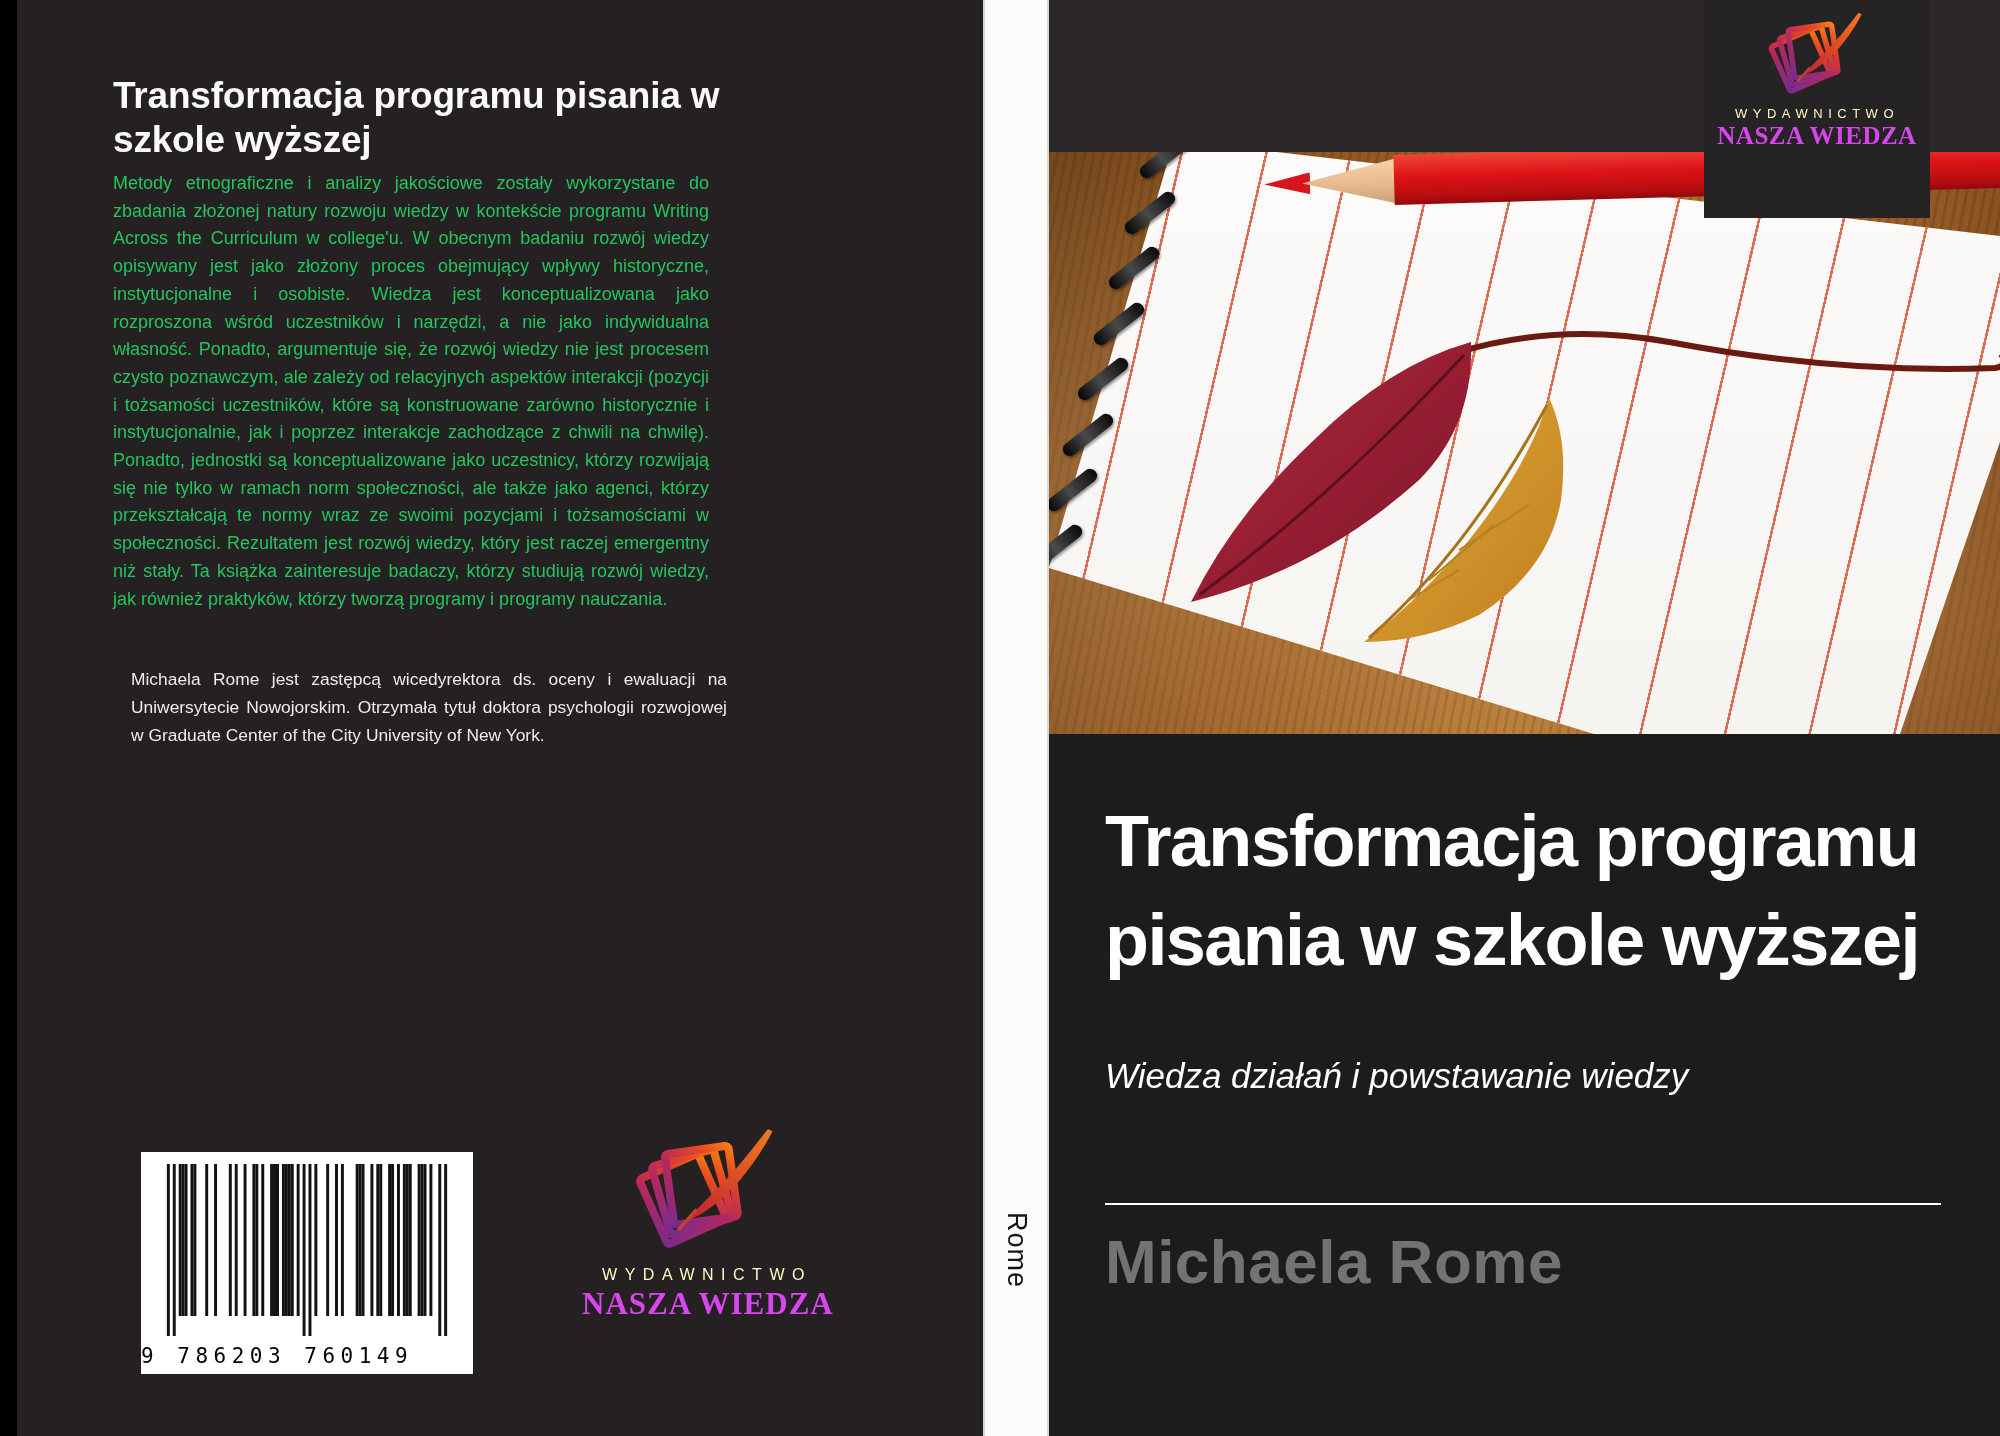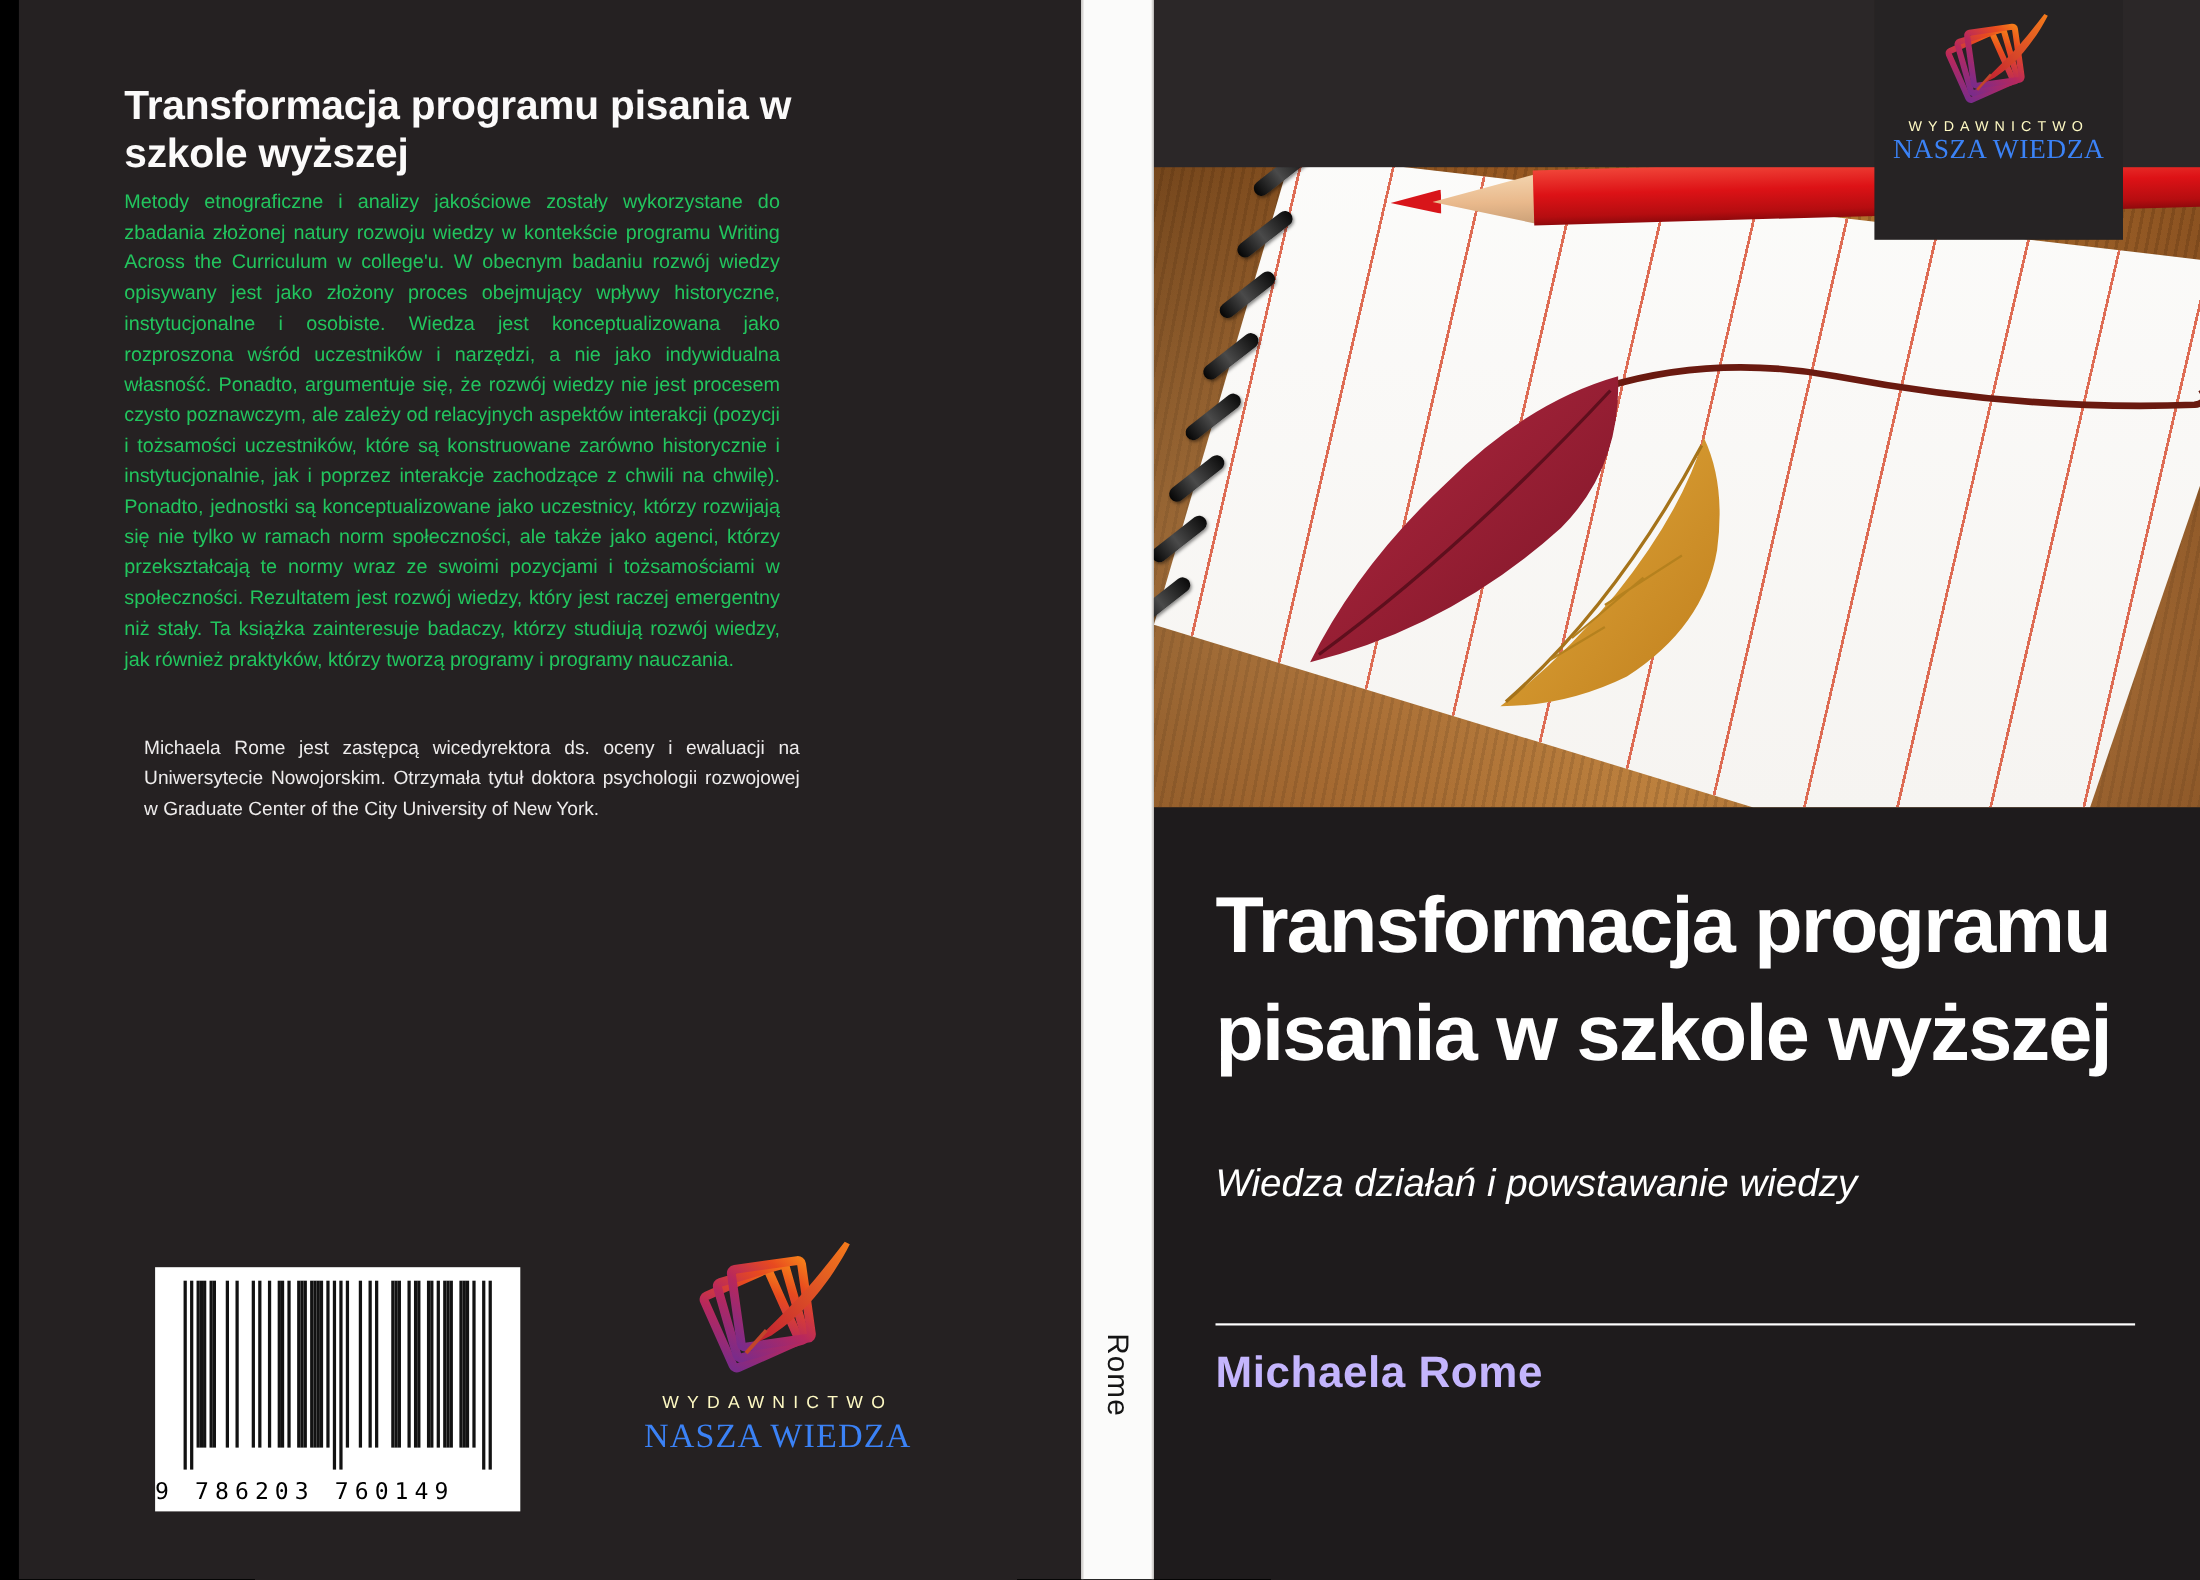--- a/index.html
+++ b/index.html
@@ -18,21 +18,21 @@
   
   .barcode-box{position:absolute;left:124px;top:1152px;width:332px;height:222px;background:#ffffff;}
   .barcode-box svg{position:absolute;left:16px;top:12px;}
   .barcode-digits{position:absolute;left:0;bottom:6px;width:100%;text-align:left;
       font-family:"DejaVu Sans Mono",monospace;font-size:21px;letter-spacing:5.5px;color:#000;}
 
   
   .bc-logo{position:absolute;left:565px;top:1122px;width:250px;text-align:center;}
   .bc-logo .logo-art{width:190px;height:138px;}
   .pub-line1{color:#fef9c3;font-size:16px;letter-spacing:7.5px;margin-top:2px;white-space:nowrap;}
-  .pub-line2{color:#3b82f6;font-family:"Liberation Serif",serif;font-weight:normal;
+  .pub-line2{color:#d946ef;font-family:"Liberation Serif",serif;font-weight:bold;
              font-size:31px;letter-spacing:1px;margin-top:2px;white-space:nowrap;}
 
   
   #spine{position:absolute;left:966px;top:0;width:66px;height:1436px;background:#fbfbfa;
          box-shadow:inset 2px 0 0 #d9d7d5, inset -2px 0 0 #d9d7d5;}
   .spine-author{position:absolute;top:1212px;left:50%;transform:translateX(-50%);
       writing-mode:vertical-rl;font-size:27px;color:#141414;letter-spacing:1px;}
 
   
   #front-cover{position:absolute;left:1032px;top:0;width:968px;height:1436px;background:#1e1b1c;}
@@ -70,22 +70,22 @@
             text-align:center;}
   .logo-box .logo-art{width:128px;height:94px;margin-top:8px;}
   .logo-box .pub-line1{font-size:13px;letter-spacing:5.5px;margin-top:0;}
   .logo-box .pub-line2{font-size:25px;letter-spacing:.5px;margin-top:1px;}
 
   .fc-title{position:absolute;left:56px;top:792px;width:872px;color:#ffffff;
             font-size:72px;font-weight:bold;line-height:1.38;letter-spacing:-1.6px;}
   .fc-subtitle{position:absolute;left:56px;top:1056px;color:#ffffff;
             font-size:35px;font-style:italic;}
   .fc-rule{position:absolute;left:56px;top:1203px;width:836px;height:2px;background:#ffffff;}
-  .fc-author{position:absolute;left:56px;top:1226px;color:#c4b5fd;
-            font-size:40px;font-weight:bold;letter-spacing:.5px;}
+  .fc-author{position:absolute;left:56px;top:1226px;color:#737373;
+            font-size:62px;font-weight:bold;letter-spacing:.5px;}
 </style>
 </head>
 <body>
 
 <svg width="0" height="0" style="position:absolute">
   <defs>
     <linearGradient id="pgGrad" x1="0" y1="1" x2="1" y2="0">
       <stop offset="0" stop-color="#7b2b8a"></stop>
         <stop offset="0.45" stop-color="#b8285c"></stop>
       <stop offset="0.8" stop-color="#e84a1f"></stop>

